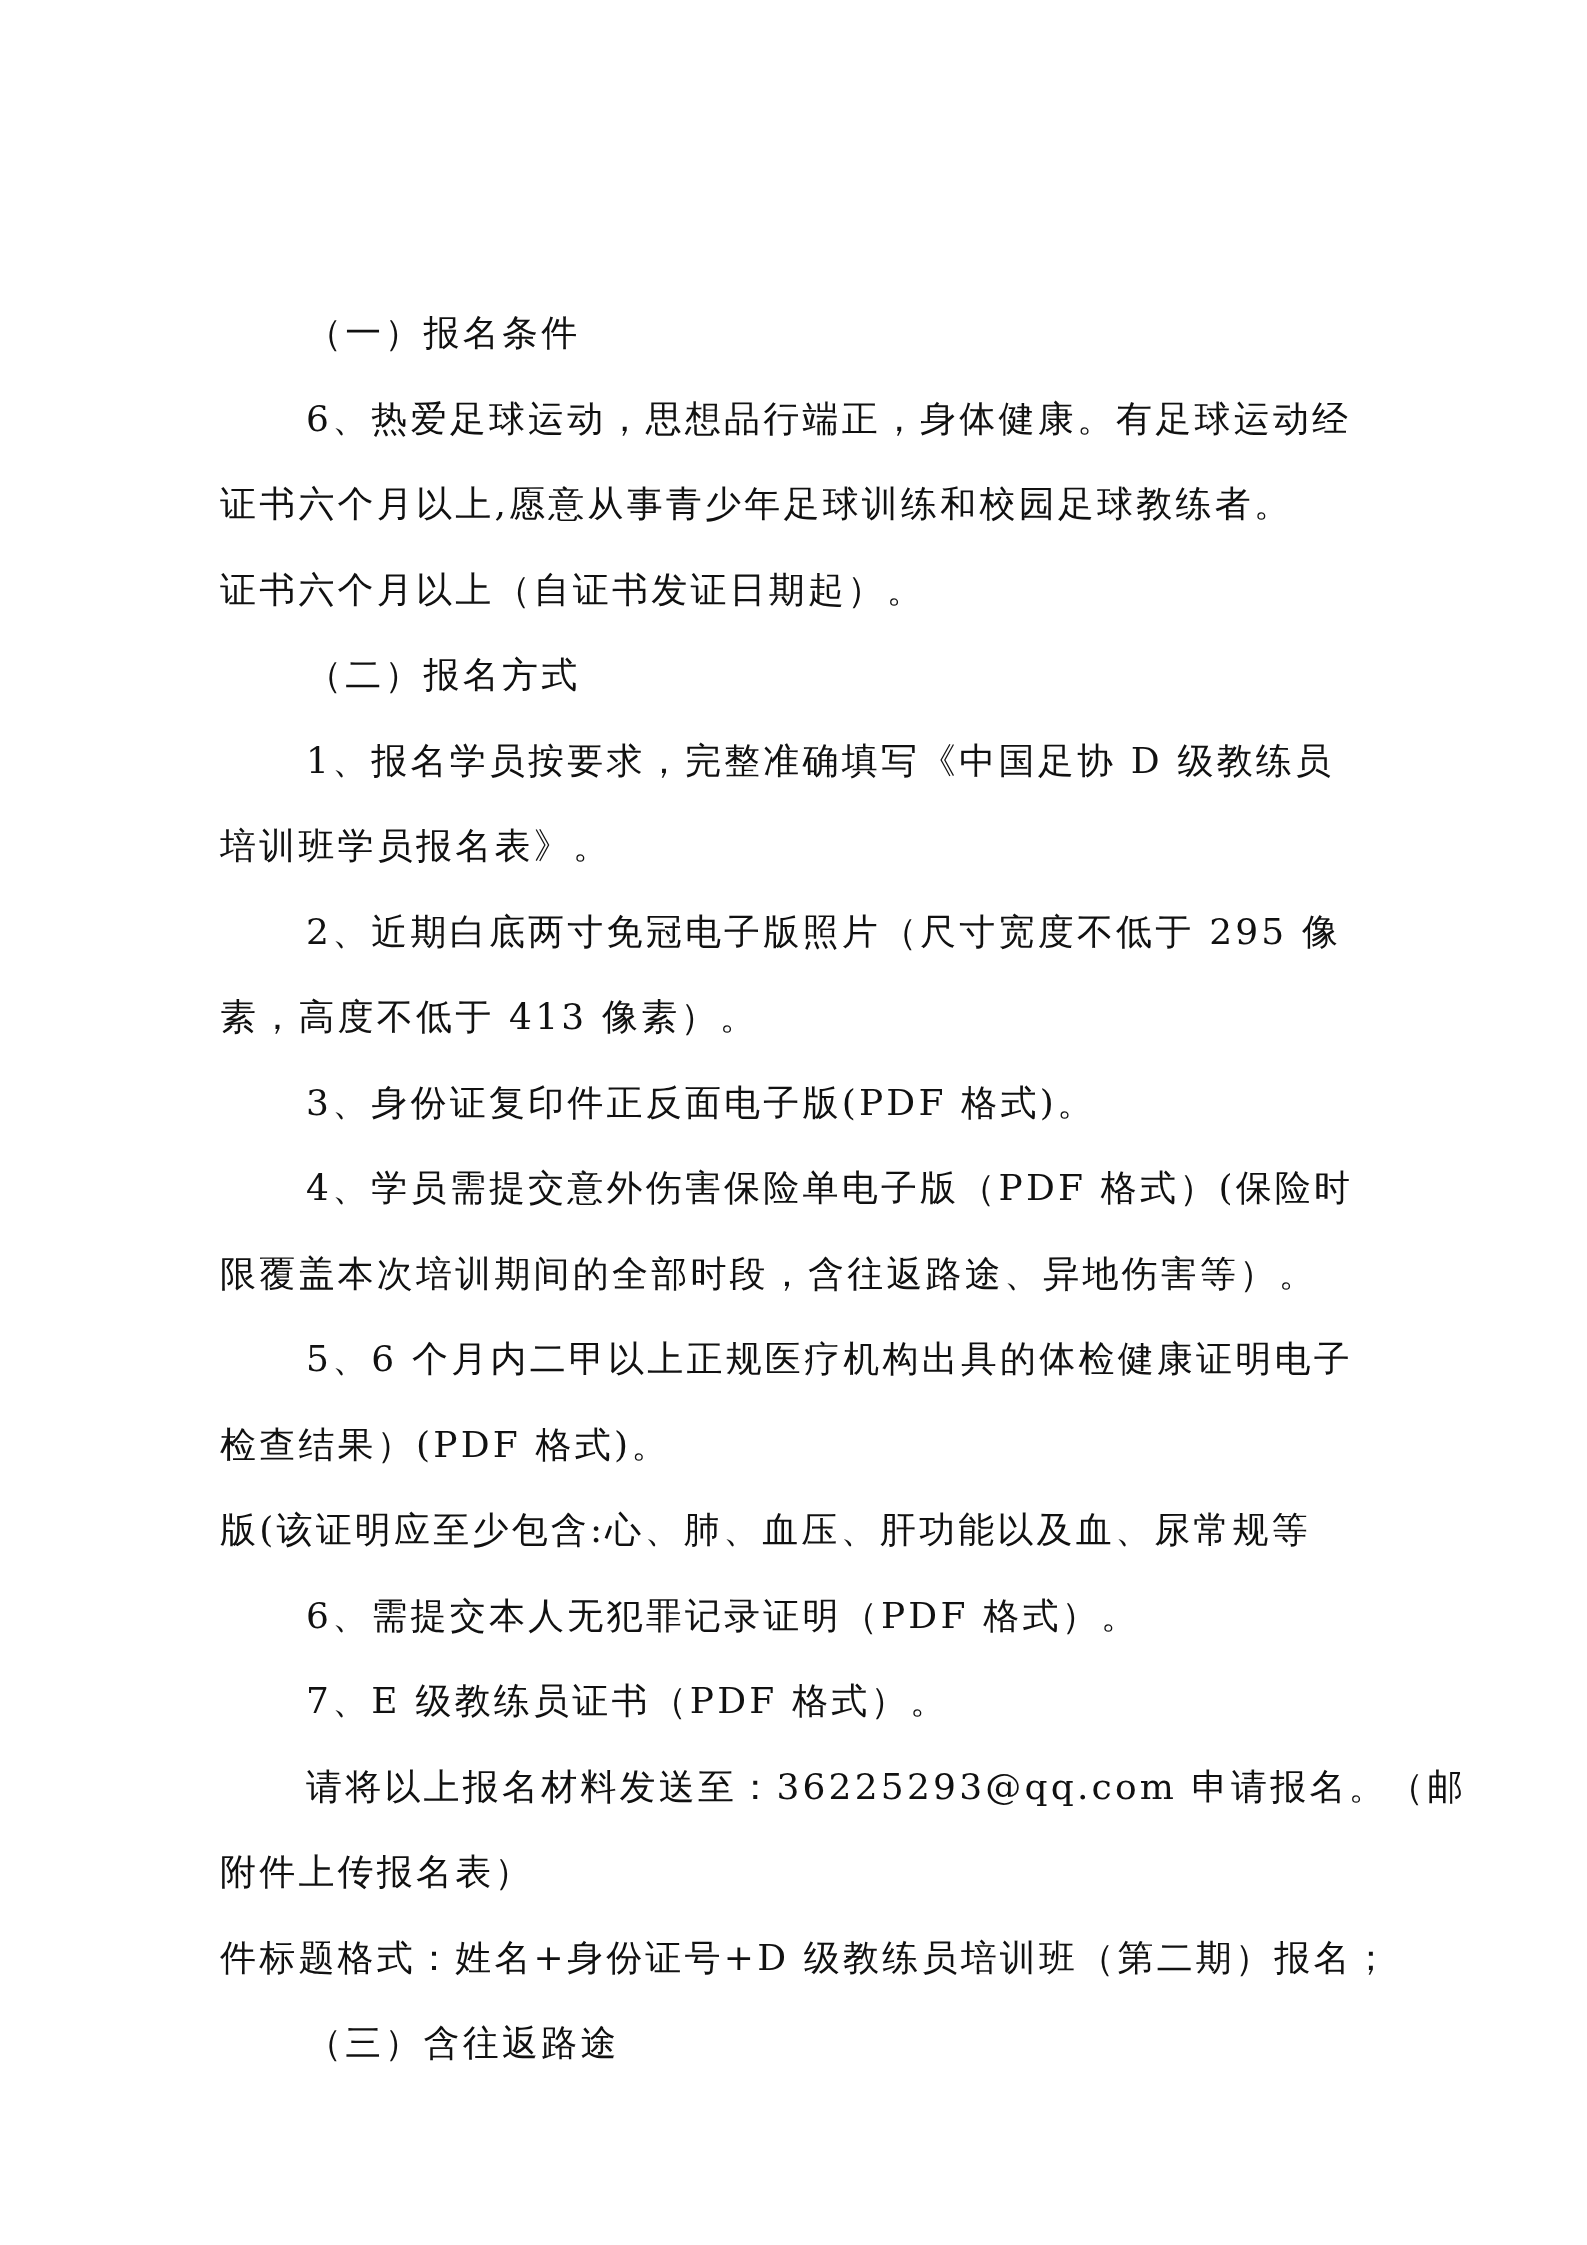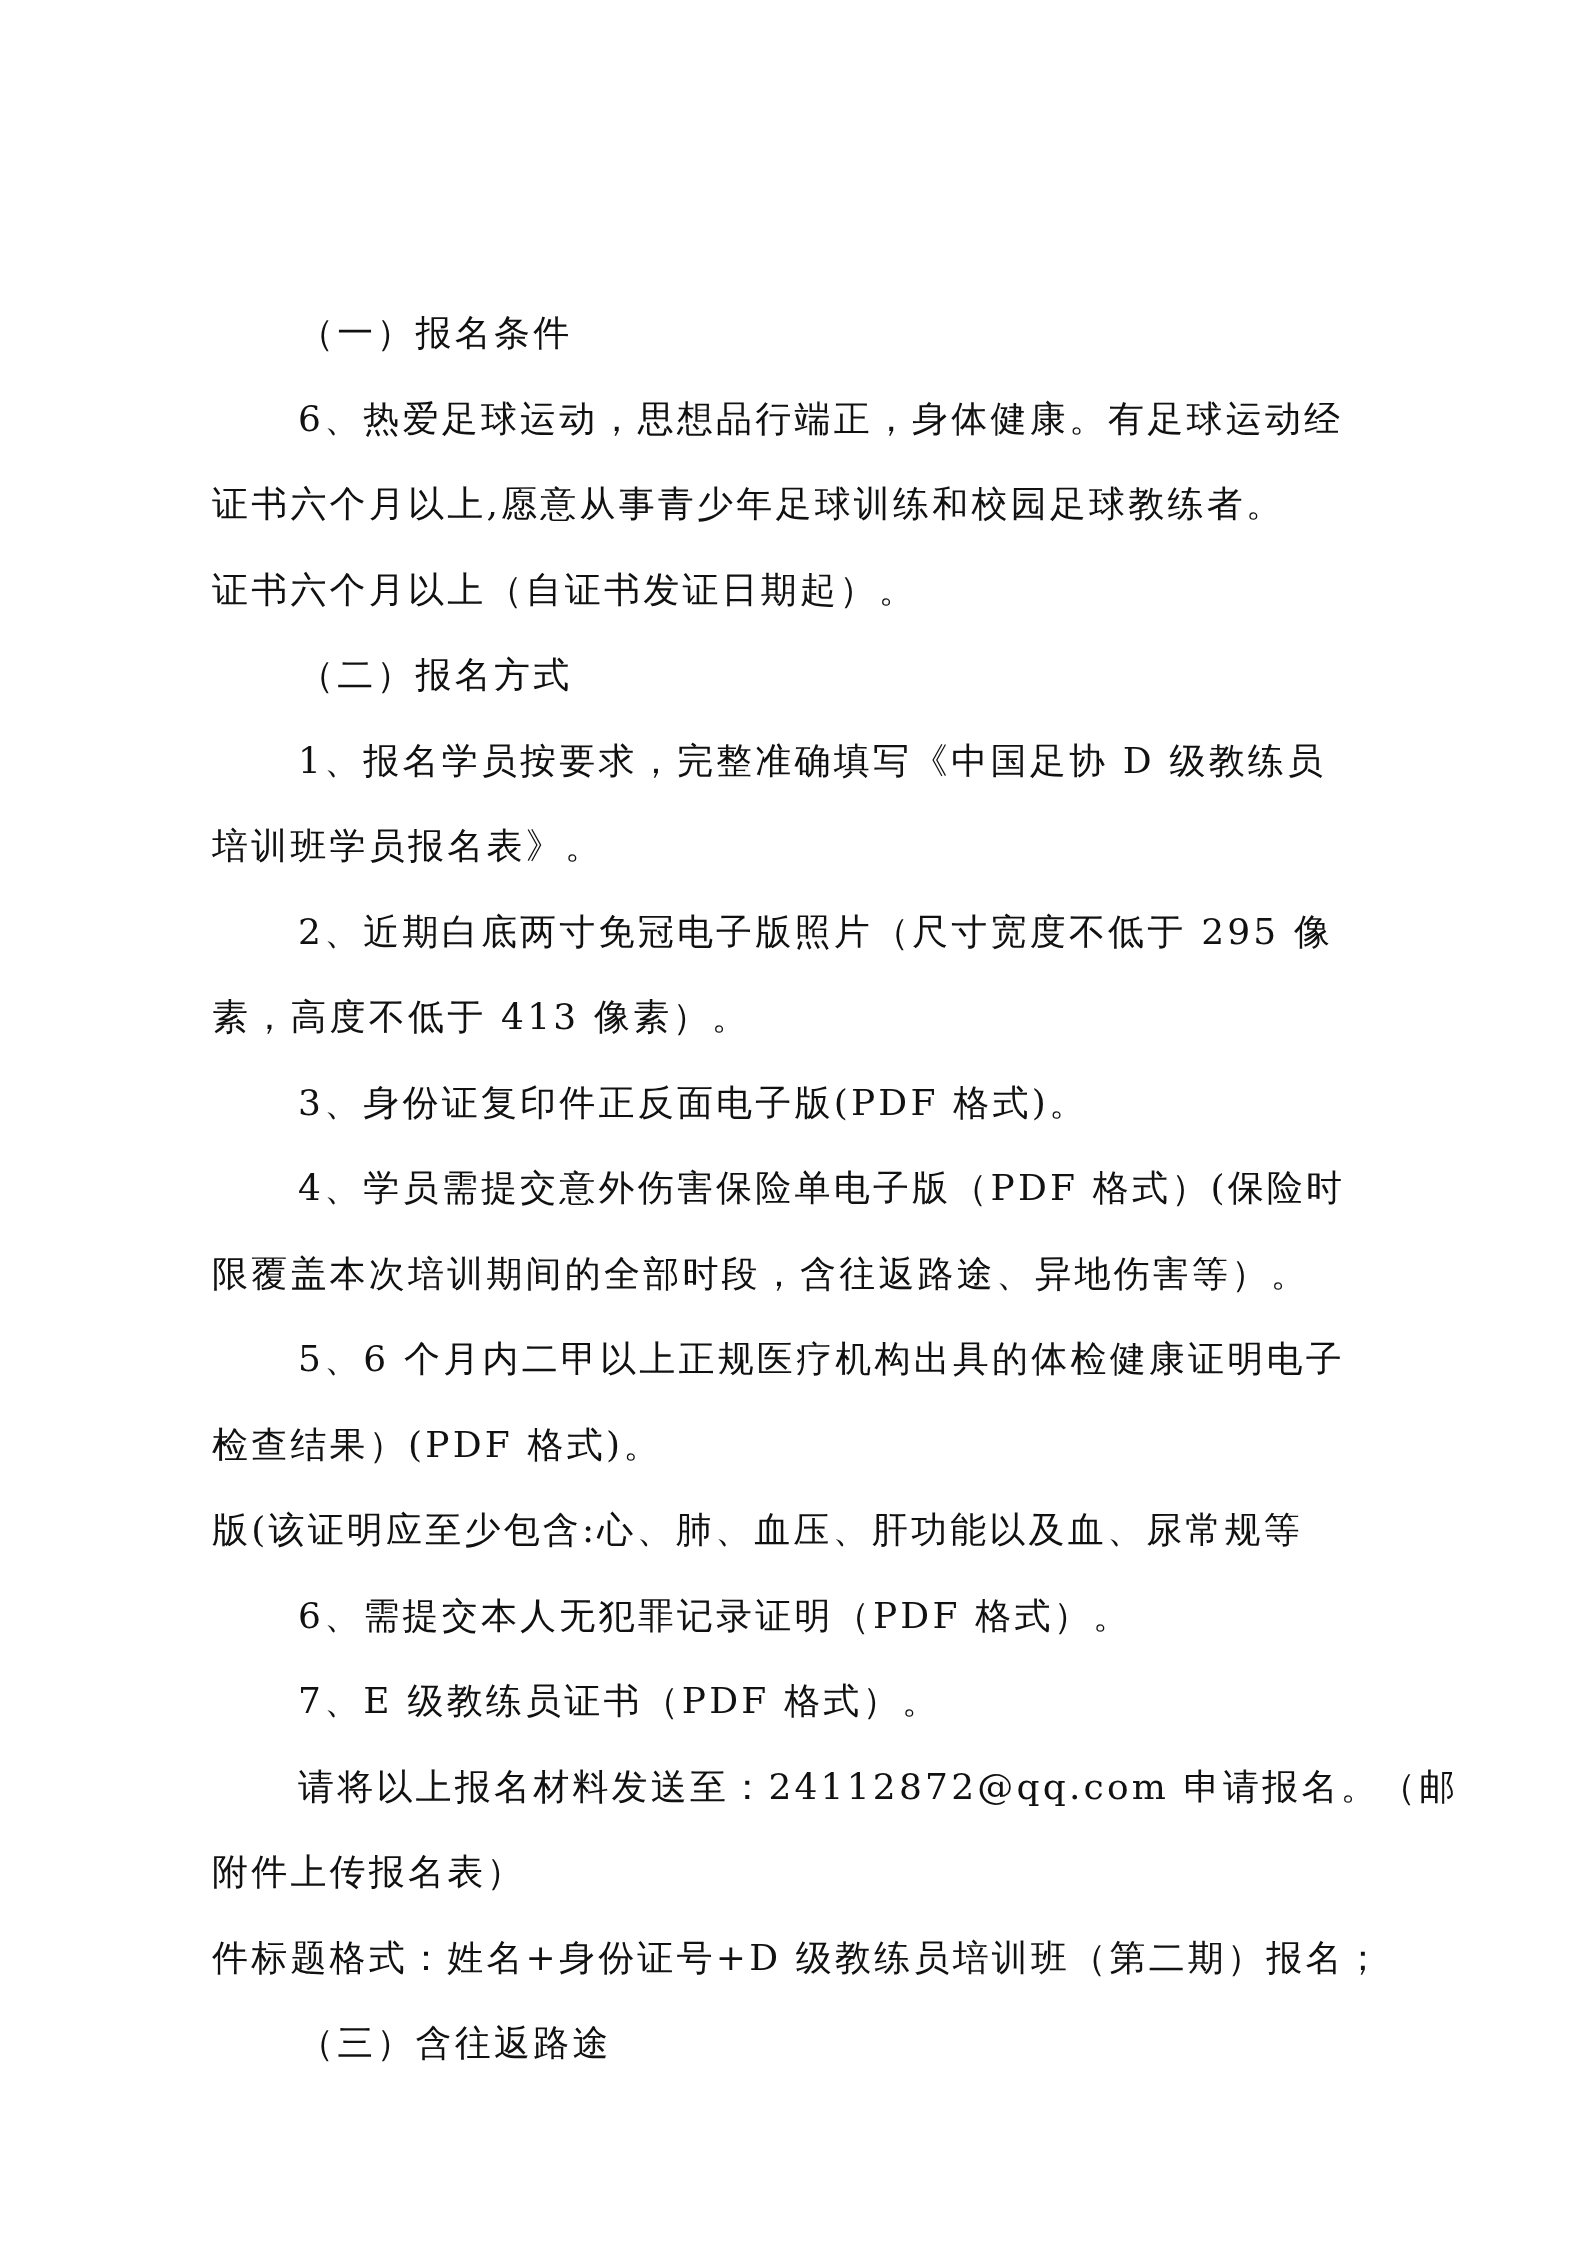--- a/index.html
+++ b/index.html
@@ -10,21 +10,21 @@
     body {
       width: 1587px;
       height: 2245px;
       position: relative;
       overflow: hidden;
       font-family: "DejaVu Serif", "Liberation Serif", serif;
       color: #111111;
     }
     .page {
       position: absolute;
-      left: 212px;
+      left: 220px;
       top: 290px;
       width: 1180px;
     }
     .line {
       display: block;
       height: 85.5px;
       line-height: 85.5px;
       font-size: 36px;
       letter-spacing: 3.2px;
       white-space: nowrap;
@@ -78,20 +78,20 @@
 
   <div>
     <span class="line indent">6、需提交本人无犯罪记录证明（PDF 格式）。</span>
   </div>
 
   <div>
     <span class="line indent">7、E 级教练员证书（PDF 格式）。</span>
   </div>
 
   <div>
-    <span class="line indent">请将以上报名材料发送至：24112872@qq.com 申请报名。（邮</span>
+    <span class="line indent">请将以上报名材料发送至：36225293@qq.com 申请报名。（邮</span>
     <span class="line">附件上传报名表）</span>
     <span class="line">件标题格式：姓名+身份证号+D 级教练员培训班（第二期）报名；</span>
   </div>
 
   <span class="line indent">（三）含往返路途</span>
 
 </div>
 
 </body></html>

